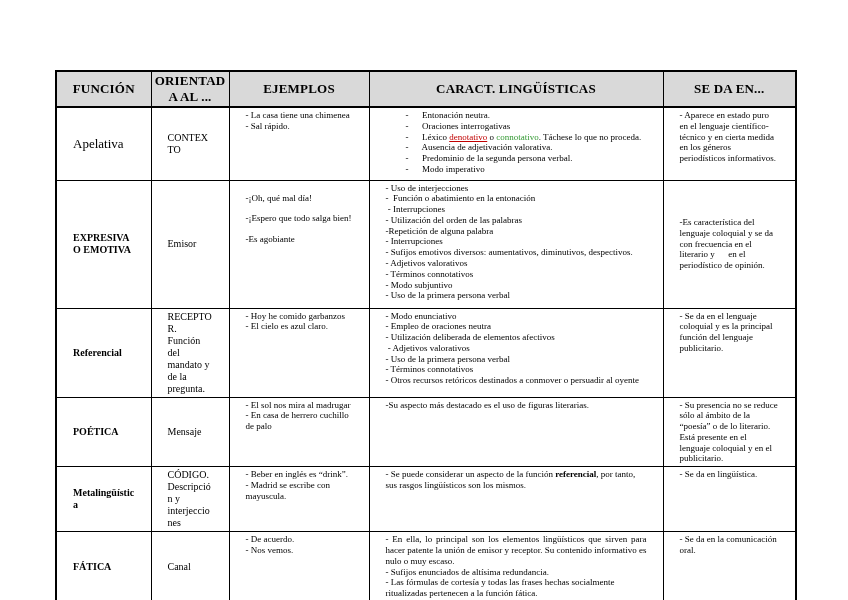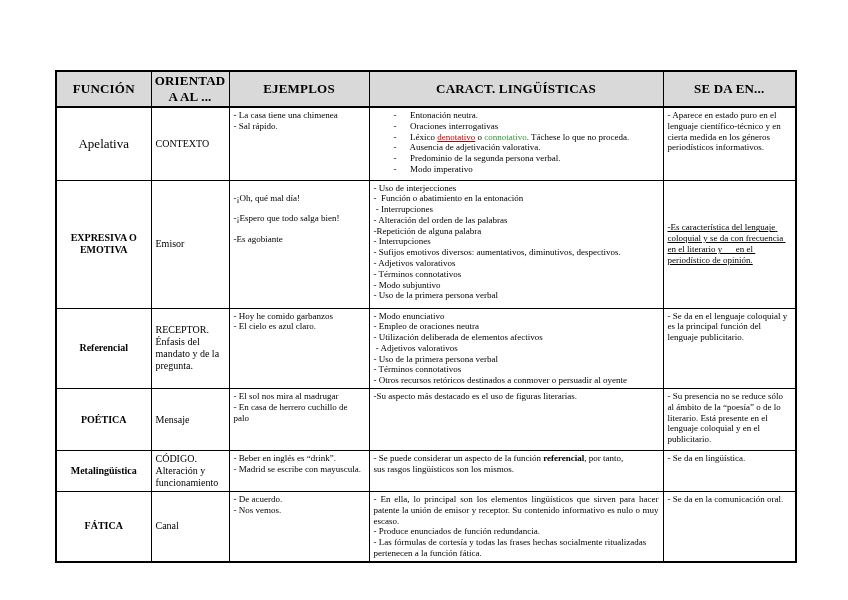--- a/index.html
+++ b/index.html
@@ -13,57 +13,57 @@
   .page { position: relative; width: 848px; height: 600px; background:#fff; }
 
   table.doc-table {
     position: absolute; left: 55px; top: 70px;
     width: 740px;
     border-collapse: collapse; table-layout: fixed;
     border: 2px solid #000;
   }
   th, td {
     border: 1px solid #000;
-    padding: 2px 4px;
+    padding: 2px 16px;
     overflow: hidden;
     word-wrap: break-word;
   }
   th {
     background: var(--header-bg, #d9d9d9);
     font-size: 13px;
     font-weight: bold;
     text-align: center;
     vertical-align: middle;
     border-top: 2px solid #000;
     border-bottom: 2px solid #000;
     height: 22px;
     padding: 1px 2px;
     letter-spacing: 0.2px;
   }
   td { font-size: 9px; line-height: 1.2; vertical-align: top; }
 
   .c-funcion, .c-orientada { vertical-align: middle; }
-  .c-funcion { font-weight: bold; font-size: 10px; text-align: center; }
+  .c-funcion { font-weight: bold; font-size: 10px; }
   .c-orientada { font-size: 10px; }
 
   tbody tr:nth-child(1) { height: 73px; }
   tbody tr:nth-child(2) { height: 128px; }
   tbody tr:nth-child(3) { height: 80px; }
   tbody tr:nth-child(4) { height: 62px; }
   tbody tr:nth-child(5) { height: 39px; }
   tbody tr:nth-child(6) { height: 63px; }
 
   tbody tr:nth-child(1) .c-funcion { font-weight: normal; font-size: 13px; }
 
   .line { white-space: pre-wrap; min-height: 1.2em; }
   .blank { min-height: 1.1em; }
 
   tbody tr:nth-child(1) .c-caract .line { padding-left: 20px; }
   tbody tr:nth-child(2) .c-ejemplos { padding-top: 12px; margin-top: 40px; }
-  tbody tr:nth-child(2) .c-sedaen { vertical-align: middle; text-decoration: underline; }
+  tbody tr:nth-child(2) .c-sedaen { vertical-align: middle; }
   tbody tr:nth-child(6) .c-caract .line:first-child {
     white-space: normal; text-align: justify;
   }
 
   .red   { color: var(--red, #c00000); text-decoration: underline; }
   .green { color: var(--green, #339933); }
   .i     { }
   .b     { font-weight: bold; }
 </style>
 </head>
@@ -122,40 +122,40 @@
             <div class="line"><span>-¡Oh, qué mal día!</span></div>
             <div class="line blank"><span></span></div>
             <div class="line"><span>-¡Espero que todo salga bien!</span></div>
             <div class="line blank"><span></span></div>
             <div class="line"><span>-Es agobiante</span></div>
           </td>
           <td class="c-caract">
             <div class="line"><span>- Uso de interjecciones</span></div>
             <div class="line"><span>-  Función o abatimiento en la entonación</span></div>
             <div class="line"><span> - Interrupciones</span></div>
-            <div class="line"><span>- Alteración del orden de las palabras</span></div>
+            <div class="line"><span>- Utilización del orden de las palabras</span></div>
             <div class="line"><span>-Repetición de alguna palabra</span></div>
             <div class="line"><span>- Interrupciones</span></div>
             <div class="line"><span>- Sufijos emotivos diversos: aumentativos, diminutivos, despectivos.</span></div>
             <div class="line"><span>- Adjetivos valorativos</span></div>
             <div class="line"><span>- Términos connotativos</span></div>
             <div class="line"><span>- Modo subjuntivo</span></div>
             <div class="line"><span>- Uso de la primera persona verbal</span></div>
           </td>
           <td class="c-sedaen">
             <div class="line"><span>-Es característica del lenguaje coloquial y se da con frecuencia en el literario y      en el periodístico de opinión.</span></div>
           </td>
         </tr>
         <tr>
           <td class="c-funcion">
             <div class="line"><span>Referencial</span></div>
           </td>
           <td class="c-orientada">
             <div class="line"><span>RECEPTOR.</span></div>
-            <div class="line"><span>Énfasis del mandato y de la pregunta.</span></div>
+            <div class="line"><span>Función del mandato y de la pregunta.</span></div>
           </td>
           <td class="c-ejemplos">
             <div class="line"><span>- Hoy he comido garbanzos</span></div>
             <div class="line"><span>- El cielo es azul claro.</span></div>
           </td>
           <td class="c-caract">
             <div class="line"><span>- Modo enunciativo</span></div>
             <div class="line"><span>- Empleo de oraciones neutra</span></div>
             <div class="line"><span>- Utilización deliberada de elementos afectivos</span></div>
             <div class="line"><span> - Adjetivos valorativos</span></div>
@@ -184,21 +184,21 @@
           <td class="c-sedaen">
             <div class="line"><span>- Su presencia no se reduce sólo al ámbito de la “poesía” o de lo literario. Está presente en el lenguaje coloquial y en el publicitario.</span></div>
           </td>
         </tr>
         <tr>
           <td class="c-funcion">
             <div class="line"><span>Metalingüística</span></div>
           </td>
           <td class="c-orientada">
             <div class="line"><span>CÓDIGO.</span></div>
-            <div class="line"><span>Alteración y funcionamiento</span></div>
+            <div class="line"><span>Descripción y interjecciones</span></div>
           </td>
           <td class="c-ejemplos">
             <div class="line"><span>- Beber en inglés es “drink”.</span></div>
             <div class="line"><span>- Madrid se escribe con mayuscula.</span></div>
           </td>
           <td class="c-caract">
             <div class="line"><span>- Se puede considerar un aspecto de la función </span><span class="b">referencial</span><span>, por tanto,</span></div>
             <div class="line"><span>sus rasgos lingüísticos son los mismos.</span></div>
           </td>
           <td class="c-sedaen">
@@ -211,21 +211,21 @@
           </td>
           <td class="c-orientada">
             <div class="line"><span>Canal</span></div>
           </td>
           <td class="c-ejemplos">
             <div class="line"><span>- De acuerdo.</span></div>
             <div class="line"><span>- Nos vemos.</span></div>
           </td>
           <td class="c-caract">
             <div class="line"><span>- En ella, lo principal son los elementos lingüísticos que sirven para hacer patente la unión de emisor y receptor. Su contenido informativo es nulo o muy escaso.</span></div>
-            <div class="line"><span>- Produce enunciados de función </span><span class="i">redundancia</span><span>.</span></div>
+            <div class="line"><span>- Sufijos enunciados de altísima </span><span class="i">redundancia</span><span>.</span></div>
             <div class="line"><span>- Las fórmulas de cortesía y todas las frases hechas socialmente ritualizadas pertenecen a la función fática.</span></div>
           </td>
           <td class="c-sedaen">
             <div class="line"><span>- Se da en la comunicación oral.</span></div>
           </td>
         </tr>
       </tbody>
   </table>
 </div>
 

